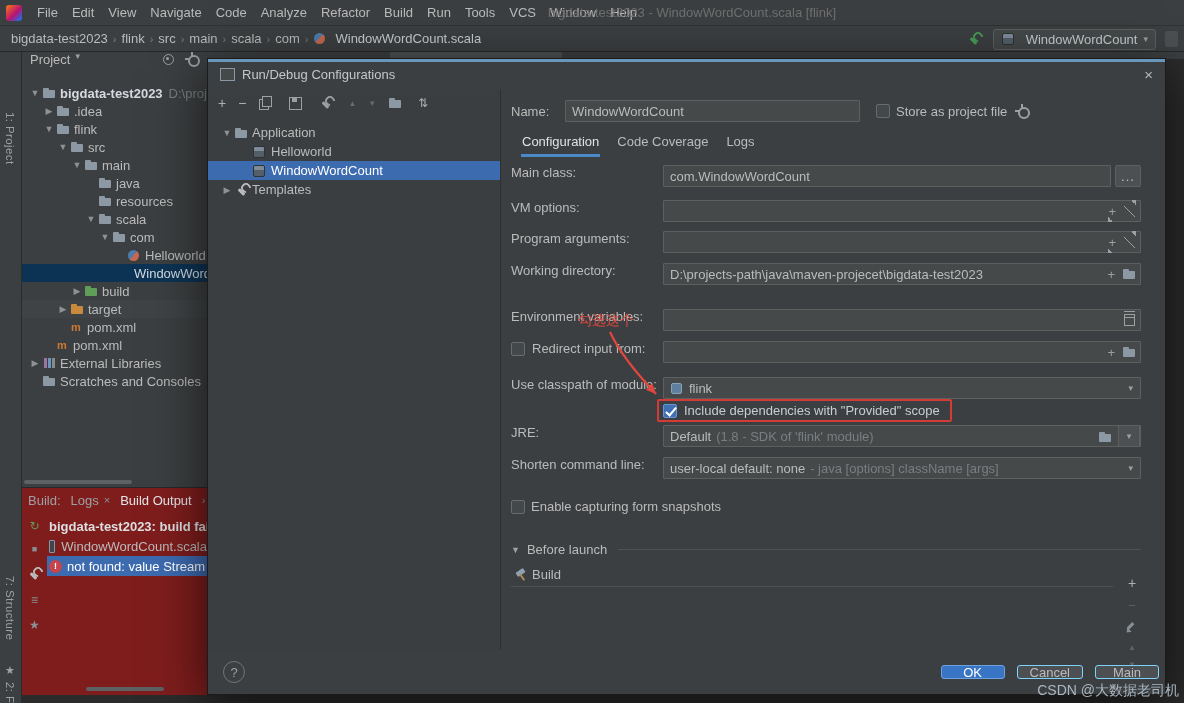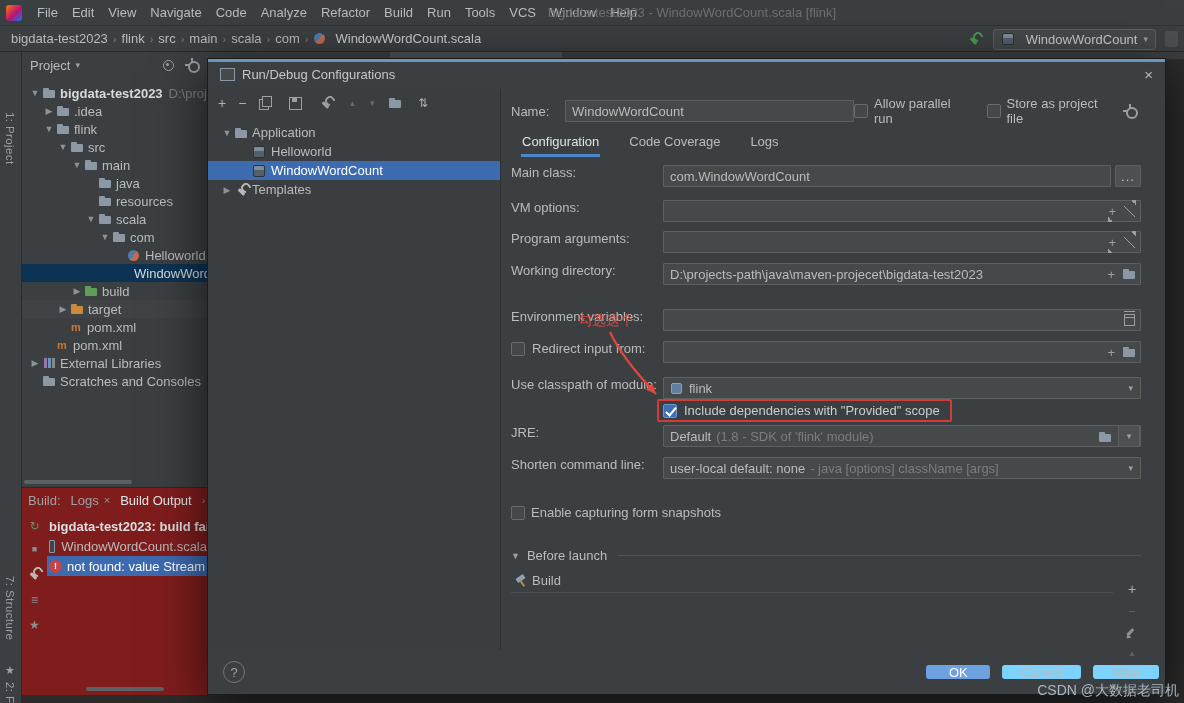--- a/index.html
+++ b/index.html
@@ -66,21 +66,21 @@
   .ic-exp{width:11px;height:11px;margin:1px;background:linear-gradient(45deg,transparent 46%,#9da0a3 46% 54%,transparent 54%)}
   .ic-exp::before{content:"";position:absolute;right:0;top:0;width:5px;height:5px;background:linear-gradient(225deg,#9da0a3 50%,transparent 50%)}
   .ic-exp::after{content:"";position:absolute;left:0;bottom:0;width:5px;height:5px;background:linear-gradient(45deg,#9da0a3 50%,transparent 50%)}
   .ic-pencil::before{content:"";position:absolute;left:6px;top:1px;width:3px;height:8px;background:#8a8f93;transform:rotate(45deg)}
   .ic-pencil::after{content:"";position:absolute;left:2px;top:8px;border-left:3px solid transparent;border-right:3px solid transparent;border-top:4px solid #8a8f93;transform:rotate(45deg)}
   .ic-dlgwin{width:15px;height:13px;border:1px solid #8a98a5;background:#45494a;margin-right:7px}
   .ic-dlgwin::before{content:"";position:absolute;left:0;top:0;right:0;height:3px;background:#6897bb}
 
   
   .project-panel{position:absolute;left:22px;top:52px;width:185px;height:435px;background:#3c3f41;overflow:hidden;z-index:2}
-  .panel-header{height:26px;display:flex;align-items:center;padding:0 4px 0 8px;color:#bbbbbb}
+  .panel-header{height:26px;display:flex;align-items:flex-start;padding:0 4px 0 8px;color:#bbbbbb}
   .ph-icons{margin-left:auto;display:flex;align-items:center;gap:6px}
   .tree{padding-top:6px}
   .trow{height:18px;display:flex;align-items:center;white-space:nowrap;cursor:default}
   .tlabel{color:#bbbbbb}
   .tlabel.b{font-weight:bold;color:#d6dade}
   .tpath{color:#7a7e80;margin-left:6px}
   .sel-unf{background:#0d3354}
   .band-row{background:#3f4345}
   .hthumb{position:absolute;left:2px;bottom:3px;width:108px;height:4px;border-radius:2px;background:#5d6163}
 
@@ -114,21 +114,21 @@
   .drow-sel{background:#3d6bb0;color:#fff}
   .dlg-right{position:absolute;left:294px;top:30px;right:0;bottom:44px;padding:0 24px 0 9px}
   .row-name{margin-top:10px;height:24px;display:flex;align-items:center}
   .nlabel{width:54px;flex:none}
   .tfield{height:22px;background:#45494a;border:1px solid #5e6060;color:#bbbbbb;font:inherit;padding:0 6px;outline:none;border-radius:1px}
   .name-input{width:295px}
   .cbrow{display:flex;align-items:center;gap:6px}
   .cb{width:14px;height:14px;border:1px solid #6b6b6b;background:#43494b;border-radius:2px;flex:none;position:relative}
   .cb-checked{background:#3f6fb5;border-color:#6a96cf}
   .cb-checked::after{content:"";position:absolute;left:4px;top:0;width:4px;height:9px;border-right:2px solid #fff;border-bottom:2px solid #fff;transform:rotate(40deg)}
-  .tabs{margin-top:8px;height:26px;display:flex;align-items:flex-start;padding-left:10px;gap:28px}
+  .tabs{margin-top:8px;height:26px;display:flex;align-items:flex-start;padding-left:10px;gap:16px}
   .dtab{padding:3px 1px 5px;color:#bbbbbb}
   .dtab-active{color:#dfe1e3;border-bottom:3px solid #4a88c7}
   .frow{display:flex;align-items:flex-start}
   .flabel{width:152px;flex:none;color:#bbbbbb}
   .fctrl{flex:1;position:relative;display:flex;align-items:center}
   .fctrl .tfield{flex:1;width:100%}
   .infield-icons{position:absolute;right:5px;top:0;height:22px;display:flex;align-items:center;gap:7px}
   .fplus{color:#9da0a3;font-size:13px;line-height:1}
   .browse-btn{width:26px;height:22px;margin-left:4px;background:#4c5052;border:1px solid #5e6060;border-radius:2px;color:#bbbbbb;display:flex;align-items:center;justify-content:center;letter-spacing:1px}
   .combo{height:22px;flex:1;background:#45494a;border:1px solid #5e6060;border-radius:1px;display:flex;align-items:center;padding:0 6px;position:relative}
@@ -142,21 +142,21 @@
   .bl-header{display:flex;align-items:center;gap:7px;margin-top:28px}
   .bl-caret{font-size:9px;color:#9da0a3}
   .bl-line{flex:1;height:1px;background:#515151;margin-left:4px}
   .bl-row{margin-top:6px;margin-right:28px;height:24px;display:flex;align-items:center;border-bottom:1px solid #4e5052;padding-left:3px}
   .bl-icons{position:absolute;right:0;top:34px;display:flex;flex-direction:column;align-items:center;gap:9px}
   .bl-dim{color:#5f6365;font-size:13px;line-height:1}
   .bl-dim.sm{font-size:8px}
   .dlg-footer{position:absolute;left:0;right:0;bottom:0;height:44px;display:flex;align-items:center;padding:0 6px 0 15px}
   .help-btn{width:22px;height:22px;border-radius:50%;border:1px solid #6f7577;color:#9da0a3;display:flex;align-items:center;justify-content:center}
   .btns{margin-left:auto;display:flex;gap:12px}
-  .btn{height:14px;min-width:64px;padding:0 12px;border-radius:3px;border:7px solid #7dd3fc;background:#4c5052;color:#bbbbbb;display:flex;align-items:center;justify-content:center}
+  .btn{height:14px;min-width:64px;padding:0 12px;border-radius:3px;border:1px solid #7dd3fc;background:#4c5052;color:#bbbbbb;display:flex;align-items:center;justify-content:center}
   .btn-ok{background:#3875c5;border-color:#6ea1e0;color:#fff}
 
   
   .ann-svg{position:absolute;left:566px;top:318px;width:110px;height:86px;z-index:40;pointer-events:none}
   .annotation-text{position:absolute;left:578px;top:312px;color:#e0473d;font-size:14px;z-index:40}
   .watermark{position:absolute;right:5px;bottom:3px;color:#a9b7c2;font-size:14px;z-index:50}
 </style>
 </head>
 <body>
 
@@ -393,24 +393,20 @@
           <span class="ic ic-wrench" style="margin-right:4px"></span>
           <span>Templates</span>
         </div>
       </div>
     </div>
 
     <div class="dlg-right">
       <div class="row-name">
         <span class="nlabel">Name:</span>
         <input class="tfield name-input" value="WindowWordCount" style="">
-        <span class="cbrow" style="margin-left:auto">
-          <span class="cb"></span>
-          <span>Allow parallel run</span>
-        </span>
         <span class="cbrow" style="margin-left:16px">
           <span class="cb"></span>
           <span>Store as project file</span>
         </span>
         <span class="ic ic-gear" style="margin-left:8px"></span>
       </div>
 
       <div class="tabs">
         <span class="dtab dtab-active">Configuration</span>
         <span class="dtab">Code Coverage</span>
@@ -516,21 +512,21 @@
         <span class="flabel">Shorten command line:</span>
         <span class="fctrl">
           <span class="combo">
             <span>user-local default: none</span>
             <span class="combo-hint">- java [options] className [args]</span>
             <span class="caret">▾</span>
           </span>
         </span>
       </div>
 
-      <div class="cbrow" style="margin-top:26px">
+      <div class="cbrow" style="margin-top:20px">
         <span class="cb"></span>
         <span>Enable capturing form snapshots</span>
       </div>
 
       <div class="bl-sect">
         <div class="bl-header">
           <span class="bl-caret">▼</span>
           <span>Before launch</span>
           <span class="bl-line"></span>
         </div>

